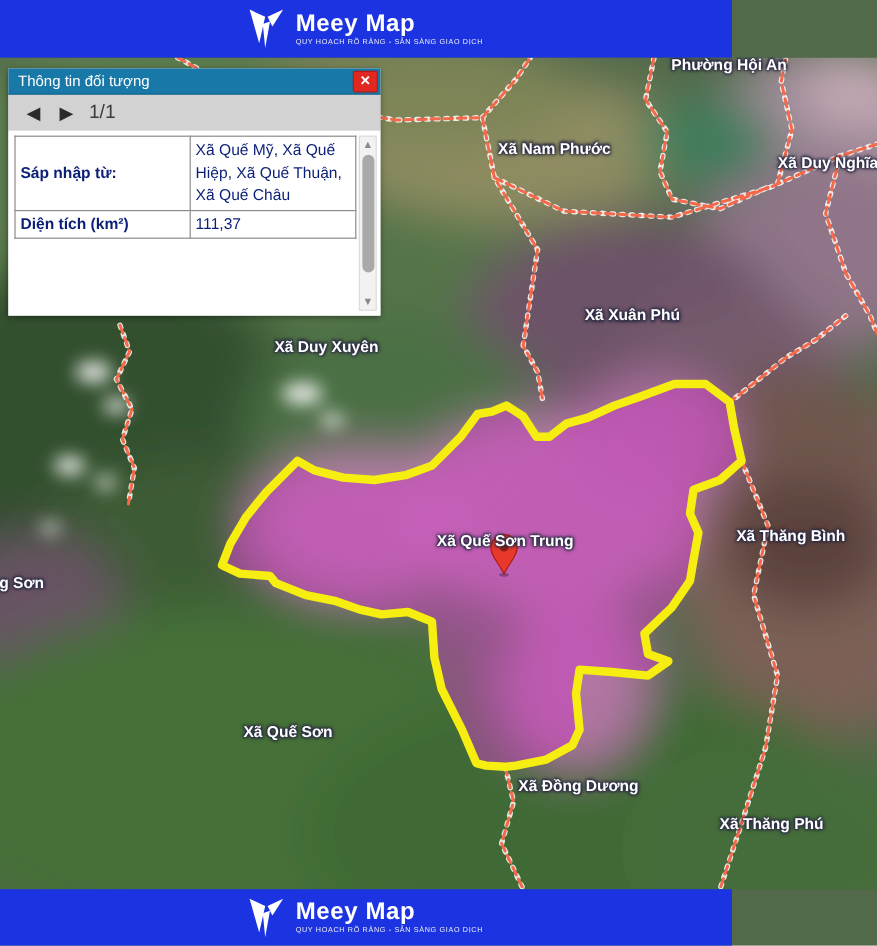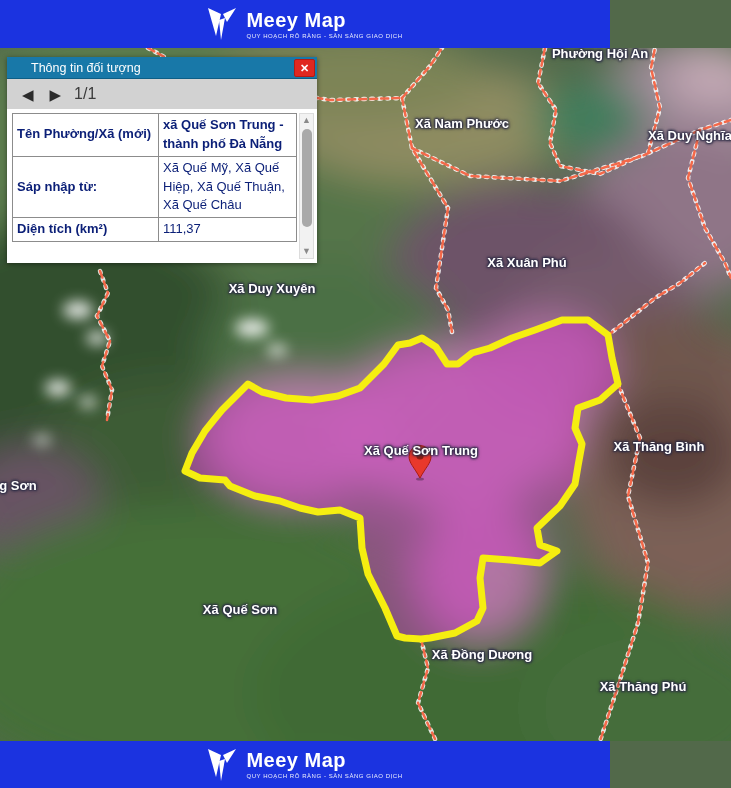--- a/index.html
+++ b/index.html
@@ -17,21 +17,21 @@
   .logo-tag { color:#fff; font-size:6px; letter-spacing:.55px; opacity:.92; margin-top:2px; white-space:nowrap; }
 
   
   #map { position:absolute; top:48px; left:0; width:731px; height:693px; overflow:hidden; }
   #map svg.layer { position:absolute; top:0; left:0; }
   .map-label { position:absolute; transform:translateX(-50%); color:#fff; font-size:13px; font-weight:600; white-space:nowrap; z-index:5;
     text-shadow:-1px -1px 2px rgba(45,45,70,.85), 1px -1px 2px rgba(45,45,70,.85), -1px 1px 2px rgba(45,45,70,.85), 1px 1px 2px rgba(45,45,70,.85), 0 0 4px rgba(45,45,70,.7); }
 
   
   #popup { position:absolute; top:57px; left:7px; width:310px; z-index:20; background:#fff; box-shadow:0 1px 5px rgba(0,0,0,.45); }
-  .pp-title { height:22px; background:#1878a8; display:flex; align-items:center; justify-content:space-between; padding:0 2px 0 24px; border-bottom:1px solid #0d5e86; }
+  .pp-title { height:22px; background:#1878a8; display:flex; align-items:center; justify-content:space-between; padding:0 2px 0 8px; border-bottom:1px solid #0d5e86; }
   .pp-title-text { color:#fff; font-size:12.5px; }
   .pp-close { width:21px; height:18px; background:#e02820; border:1px solid #b51b14; border-radius:2px; color:#fff; font-size:11px; font-weight:bold; line-height:16px; text-align:center; cursor:pointer; }
   .pp-nav { height:30px; background:#d2d2d2; display:flex; align-items:center; gap:6px; padding:0 10px; }
   .pp-arrow { color:#2b2b2b; font-size:15px; line-height:1; cursor:pointer; padding:0 5px; }
   .pp-pager { color:#3c3c3c; font-size:16px; margin-left:2px; }
   .pp-body { position:relative; height:154px; background:#fff; padding:4px 20px 4px 5px; overflow:hidden; }
   table.pp-tbl { border-collapse:collapse; width:100%; table-layout:fixed; }
   .pp-tbl td { border:1px solid #8c8c8c; font-size:13px; color:#0b1f77; padding:2px 4px; vertical-align:middle; line-height:1.45; word-wrap:break-word; }
   .pp-tbl td.lbl { width:146px; font-weight:bold; }
   .pp-tbl td.val-bold { font-weight:bold; }
@@ -130,21 +130,21 @@
 
       <polygon points="248,336 262,344 286,350 312,352 338,348 360,340 384,316 398,297 410,295 422,290 436,299 447,316 458,316 472,305 490,300 512,290 535,282 562,272 588,272 608,287 612,310 618,336 600,352 578,360 575,380 582,396 578,418 575,436 560,458 537,480 540,497 557,503 540,515 510,512 483,510 480,530 483,560 477,573 455,585 430,590 421,591 405,590 397,588 385,560 368,526 362,500 360,470 340,462 318,464 300,460 280,453 255,448 230,438 225,432 200,430 185,423 192,405 205,383 213,373 222,362 232,352" fill="#cc3fc0" fill-opacity=".5" stroke="#f5ee10" stroke-width="7" stroke-linejoin="round"></polygon>
 
       <g>
         <ellipse cx="420" cy="431" rx="4" ry="1.6" fill="#000" opacity=".3"></ellipse>
         <path d="M420,430 C414,419 409,415 409,408.5 a11,11 0 1 1 22,0 C431,415 426,419 420,430 z" fill="#e8382c" stroke="#a81d12" stroke-width="1"></path>
         <circle cx="420" cy="408" r="3.6" fill="#8c1f14"></circle>
       </g>
     </svg>
 
-    <div class="map-label" style="left:600px; top:-2px;">Phường Hội An</div>
+    <div class="map-label" style="left:600px; top:-2px;padding-left:15px;">Phường Hội An</div>
     <div class="map-label" style="left:462px; top:68px;">Xã Nam Phước</div>
     <div class="map-label" style="left:690px; top:80px;text-align:center;">Xã Duy Nghĩa</div>
     <div class="map-label" style="left:272px; top:233px;">Xã Duy Xuyên</div>
     <div class="map-label" style="left:527px; top:207px;">Xã Xuân Phú</div>
     <div class="map-label" style="left:421px; top:395px;">Xã Quế Sơn Trung</div>
     <div class="map-label" style="left:659px; top:391px;">Xã Thăng Bình</div>
     <div class="map-label" style="left:240px; top:554px;">Xã Quế Sơn</div>
     <div class="map-label" style="left:482px; top:599px;">Xã Đồng Dương</div>
     <div class="map-label" style="left:643px; top:631px;">Xã Thăng Phú</div>
     <div class="map-label" style="left:18px;  top:430px;">g Sơn</div>
@@ -184,24 +184,20 @@
       <span class="pp-close">✕</span>
     </div>
     <div class="pp-nav">
       <span class="pp-arrow">◀</span>
       <span class="pp-arrow">▶</span>
       <span class="pp-pager">1/1</span>
     </div>
     <div class="pp-body">
       <table class="pp-tbl">
         <tbody>
-            <tr>
-          <td class="lbl">Tên Phường/Xã (mới)</td>
-          <td class="val-bold">xã Quế Sơn Trung - thành phố Đà Nẵng</td>
-        </tr>
         <tr>
           <td class="lbl">Sáp nhập từ:</td>
           <td>Xã Quế Mỹ, Xã Quế Hiệp, Xã Quế Thuận, Xã Quế Châu</td>
         </tr>
         <tr>
           <td class="lbl">Diện tích (km²)</td>
           <td>111,37</td>
         </tr>
 
       </tbody>

